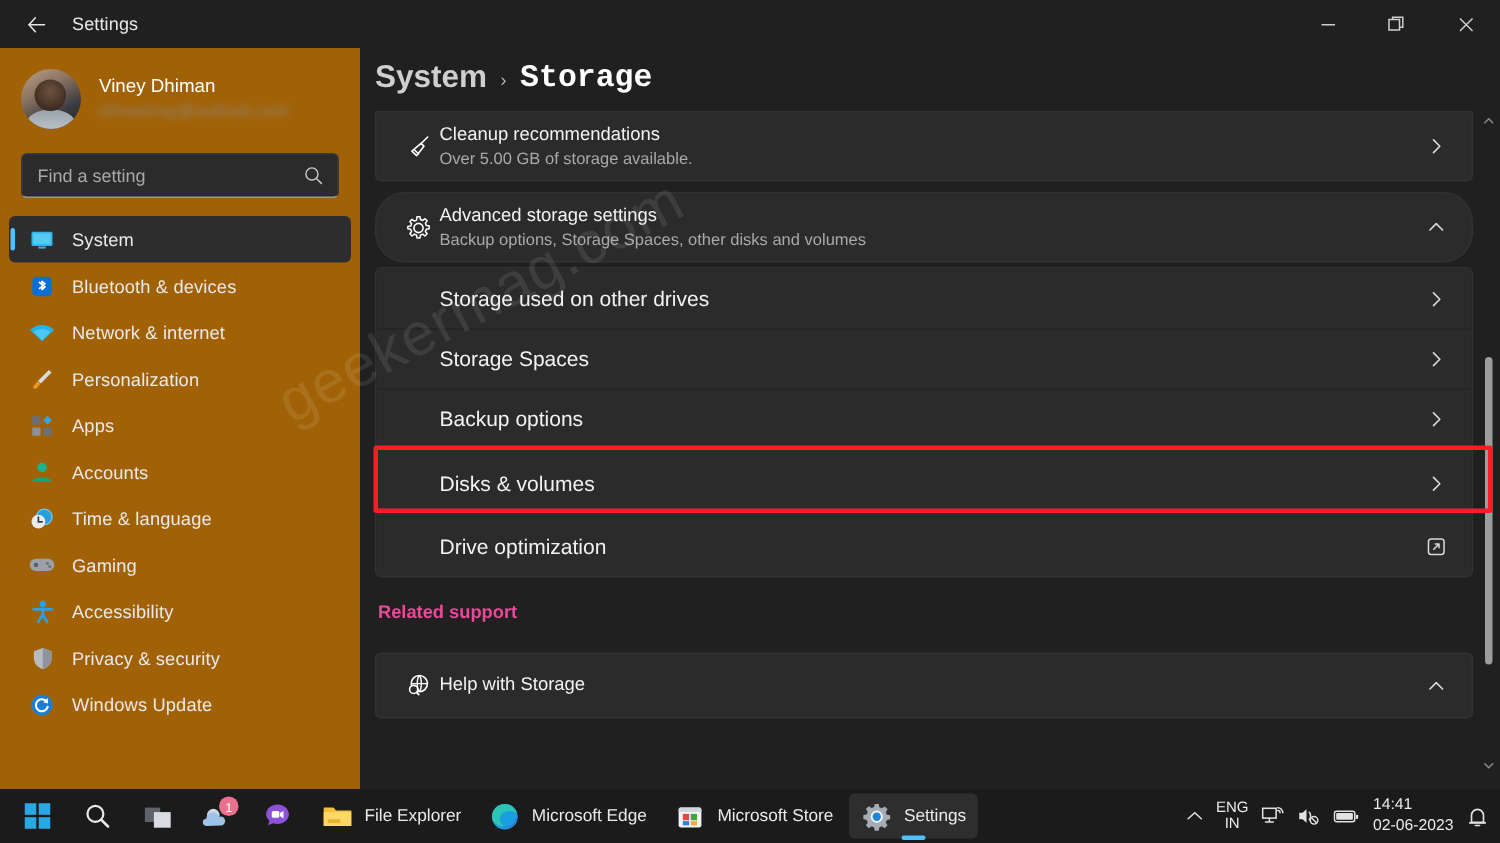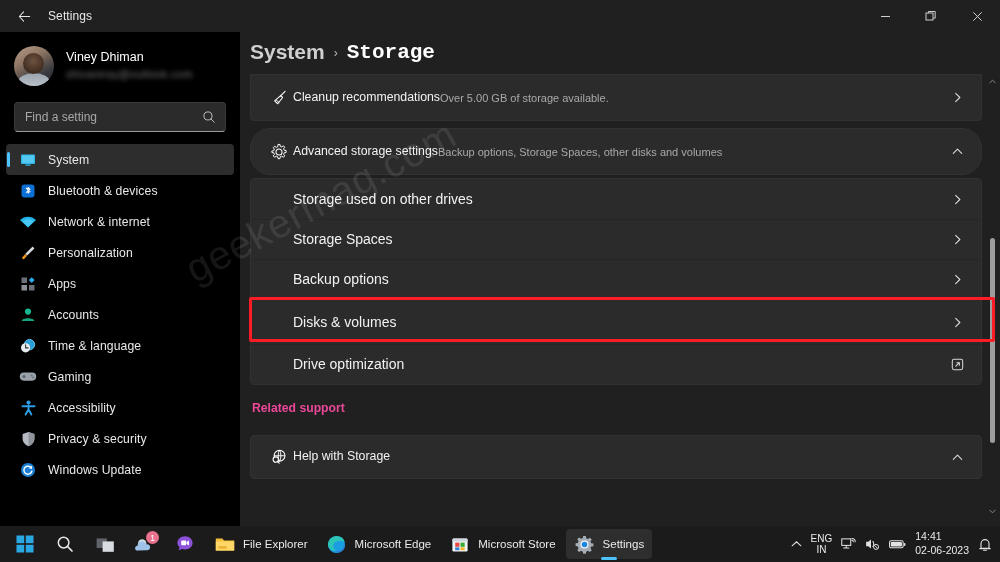--- a/index.html
+++ b/index.html
@@ -26,21 +26,21 @@
   .title-text {
     margin-left:8px; font-size:12px; color:#e8e8e8; letter-spacing:.1px;
   }
   .wincontrols { position:absolute; right:0; top:0; height:32px; display:flex; }
   .wc { width:46px; height:32px; display:flex; align-items:center; justify-content:center; }
   .wc svg { display:block; }
 
   
   .sidebar {
     position:absolute; left:0; top:32px; width:240px; height:494px;
-    background:#000000;
+    background:#a16207;
   }
   .profile { display:flex; align-items:center; padding:10px 0 0 14px; height:58px; }
   .avatar {
     width:40px; height:40px; border-radius:50%; flex:none; overflow:hidden;
     background:linear-gradient(150deg,#b9a089 0%,#8d7563 35%,#3a3b40 70%,#21242b 100%);
     position:relative;
   }
   .avatar:after {
     content:""; position:absolute; left:9px; top:7px; width:21px; height:21px;
     border-radius:50%;
@@ -99,21 +99,21 @@
 
   .card {
     background:#2b2b2b; border:1px solid #323232; border-radius:4px;
     margin-bottom:3px; display:flex; align-items:center;
     height:44px; padding:0 14px 0 14px; position:relative;
   }
   .card.tall { height:47px; }
   .card.top-clip { border-top-left-radius:0; border-top-right-radius:0; }
   .card-ico { width:28px; flex:none; display:flex; align-items:center; justify-content:center; color:#ffffff; }
   .card-ico svg { display:block; }
-  .card-body { flex:1; display:flex; flex-direction:row; }
+  .card-body { flex:1; display:flex; flex-direction:column; justify-content:center; }
   .card-title { font-size:12.3px; color:#f2f2f2; line-height:1.3; }
   .card-sub { font-size:11px; color:#a9a9a9; margin-top:1px; line-height:1.3; }
   .card-chev { width:20px; flex:none; display:flex; align-items:center; justify-content:center; color:#d8d8d8; }
   .card-chev svg { display:block; }
 
   .subcard {
     background:#2b2b2b; border-top:1px solid #262626; border-radius:0;
     display:flex; align-items:center; height:40px; padding:0 14px 0 42px;
   }
   .subcard:first-of-type { border-top:none; }

